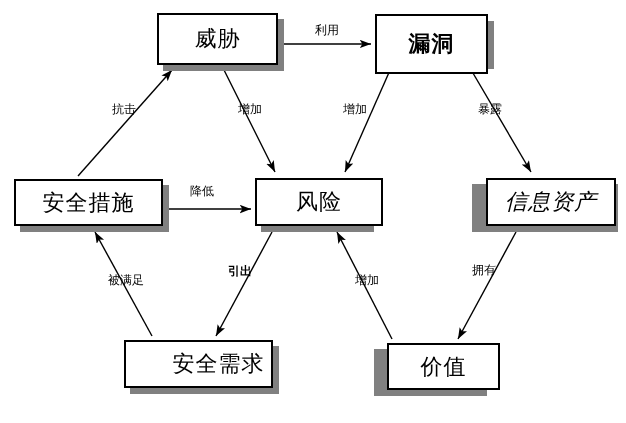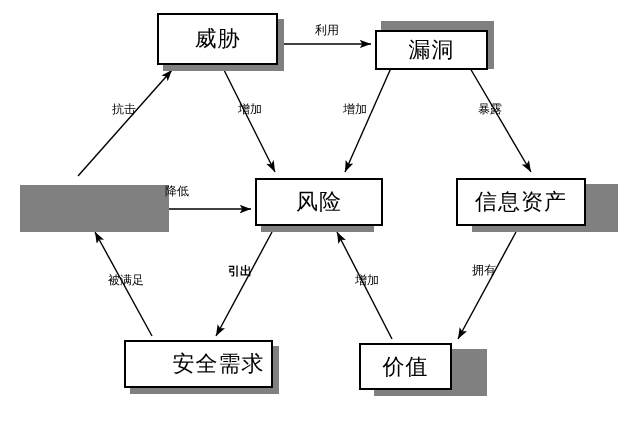--- a/index.html
+++ b/index.html
@@ -97,45 +97,48 @@
   <div class="node-shadow" style="left:20px; top:185px; width:149px; height:47px;"></div>
   <div class="node-shadow" style="left:261px; top:184px; width:113px; height:48px;"></div>
   <div class="node-shadow" style="left:472px; top:184px; width:146px; height:48px;"></div>
   <div class="node-shadow" style="left:130px; top:346px; width:149px; height:48px;"></div>
   <div class="node-shadow" style="left:374px; top:349px; width:113px; height:47px;"></div>
 
   <div class="node" style="left:157px; top:13px; width:121px; height:52px;">
     <span class="node-label">威胁</span>
   </div>
 
-  <div class="node" style="left:375px; top:30px; width:113px; height:40px;">
+  <div class="node" style="left:375px; top:14px; width:113px; height:60px;font-weight:bold;">
     <span class="node-label">漏洞</span>
   </div>
 
+  <div class="node" style="left:14px; top:179px; width:149px; height:47px;">
+    <span class="node-label">安全措施</span>
+  </div>
 
   <div class="node" style="left:255px; top:178px; width:128px; height:48px;">
     <span class="node-label">风险</span>
   </div>
 
-  <div class="node" style="left:456px; top:178px; width:130px; height:48px;">
+  <div class="node" style="left:486px; top:178px; width:130px; height:48px;font-style:italic;">
     <span class="node-label">信息资产</span>
   </div>
 
   <div class="node" style="left:124px; top:340px; width:149px; height:48px;padding-left:40px;">
     <span class="node-label">安全需求</span>
   </div>
 
-  <div class="node" style="left:359px; top:343px; width:93px; height:47px;">
+  <div class="node" style="left:387px; top:343px; width:113px; height:47px;">
     <span class="node-label">价值</span>
   </div>
 
   <div class="edge-label" style="left:307px; top:24px;margin-left:8px;">利用</div>
   <div class="edge-label" style="left:112px; top:103px;">抗击</div>
   <div class="edge-label" style="left:238px; top:103px;">增加</div>
   <div class="edge-label" style="left:343px; top:103px;">增加</div>
   <div class="edge-label" style="left:478px; top:103px;">暴露</div>
-  <div class="edge-label" style="left:165px; top:185px;">降低</div>
+  <div class="edge-label" style="left:190px; top:185px;">降低</div>
   <div class="edge-label" style="left:108px; top:274px;text-align:right;">被满足</div>
   <div class="edge-label" style="left:228px; top:265px;font-weight:bold;">引出</div>
   <div class="edge-label" style="left:355px; top:274px;">增加</div>
   <div class="edge-label" style="left:472px; top:265px;font-family:Liberation Mono, monospace;">拥有</div>
 
 </div>
 
 </body></html>

